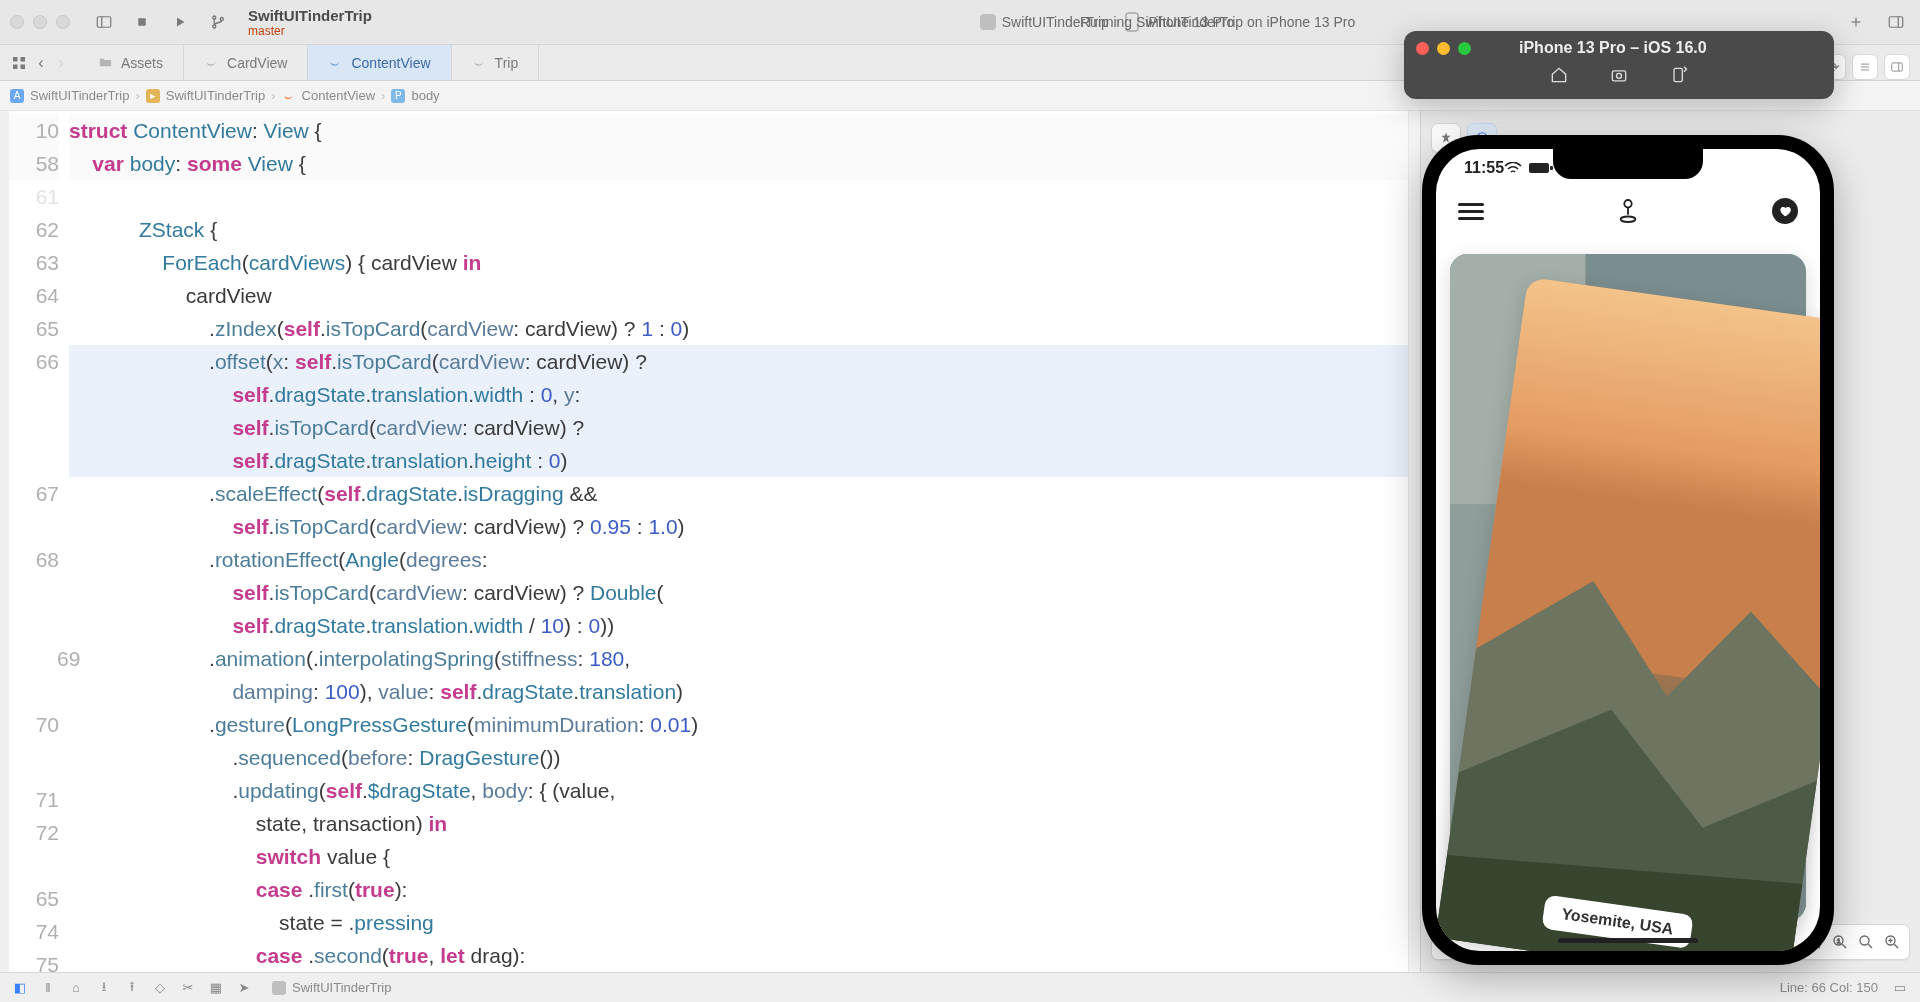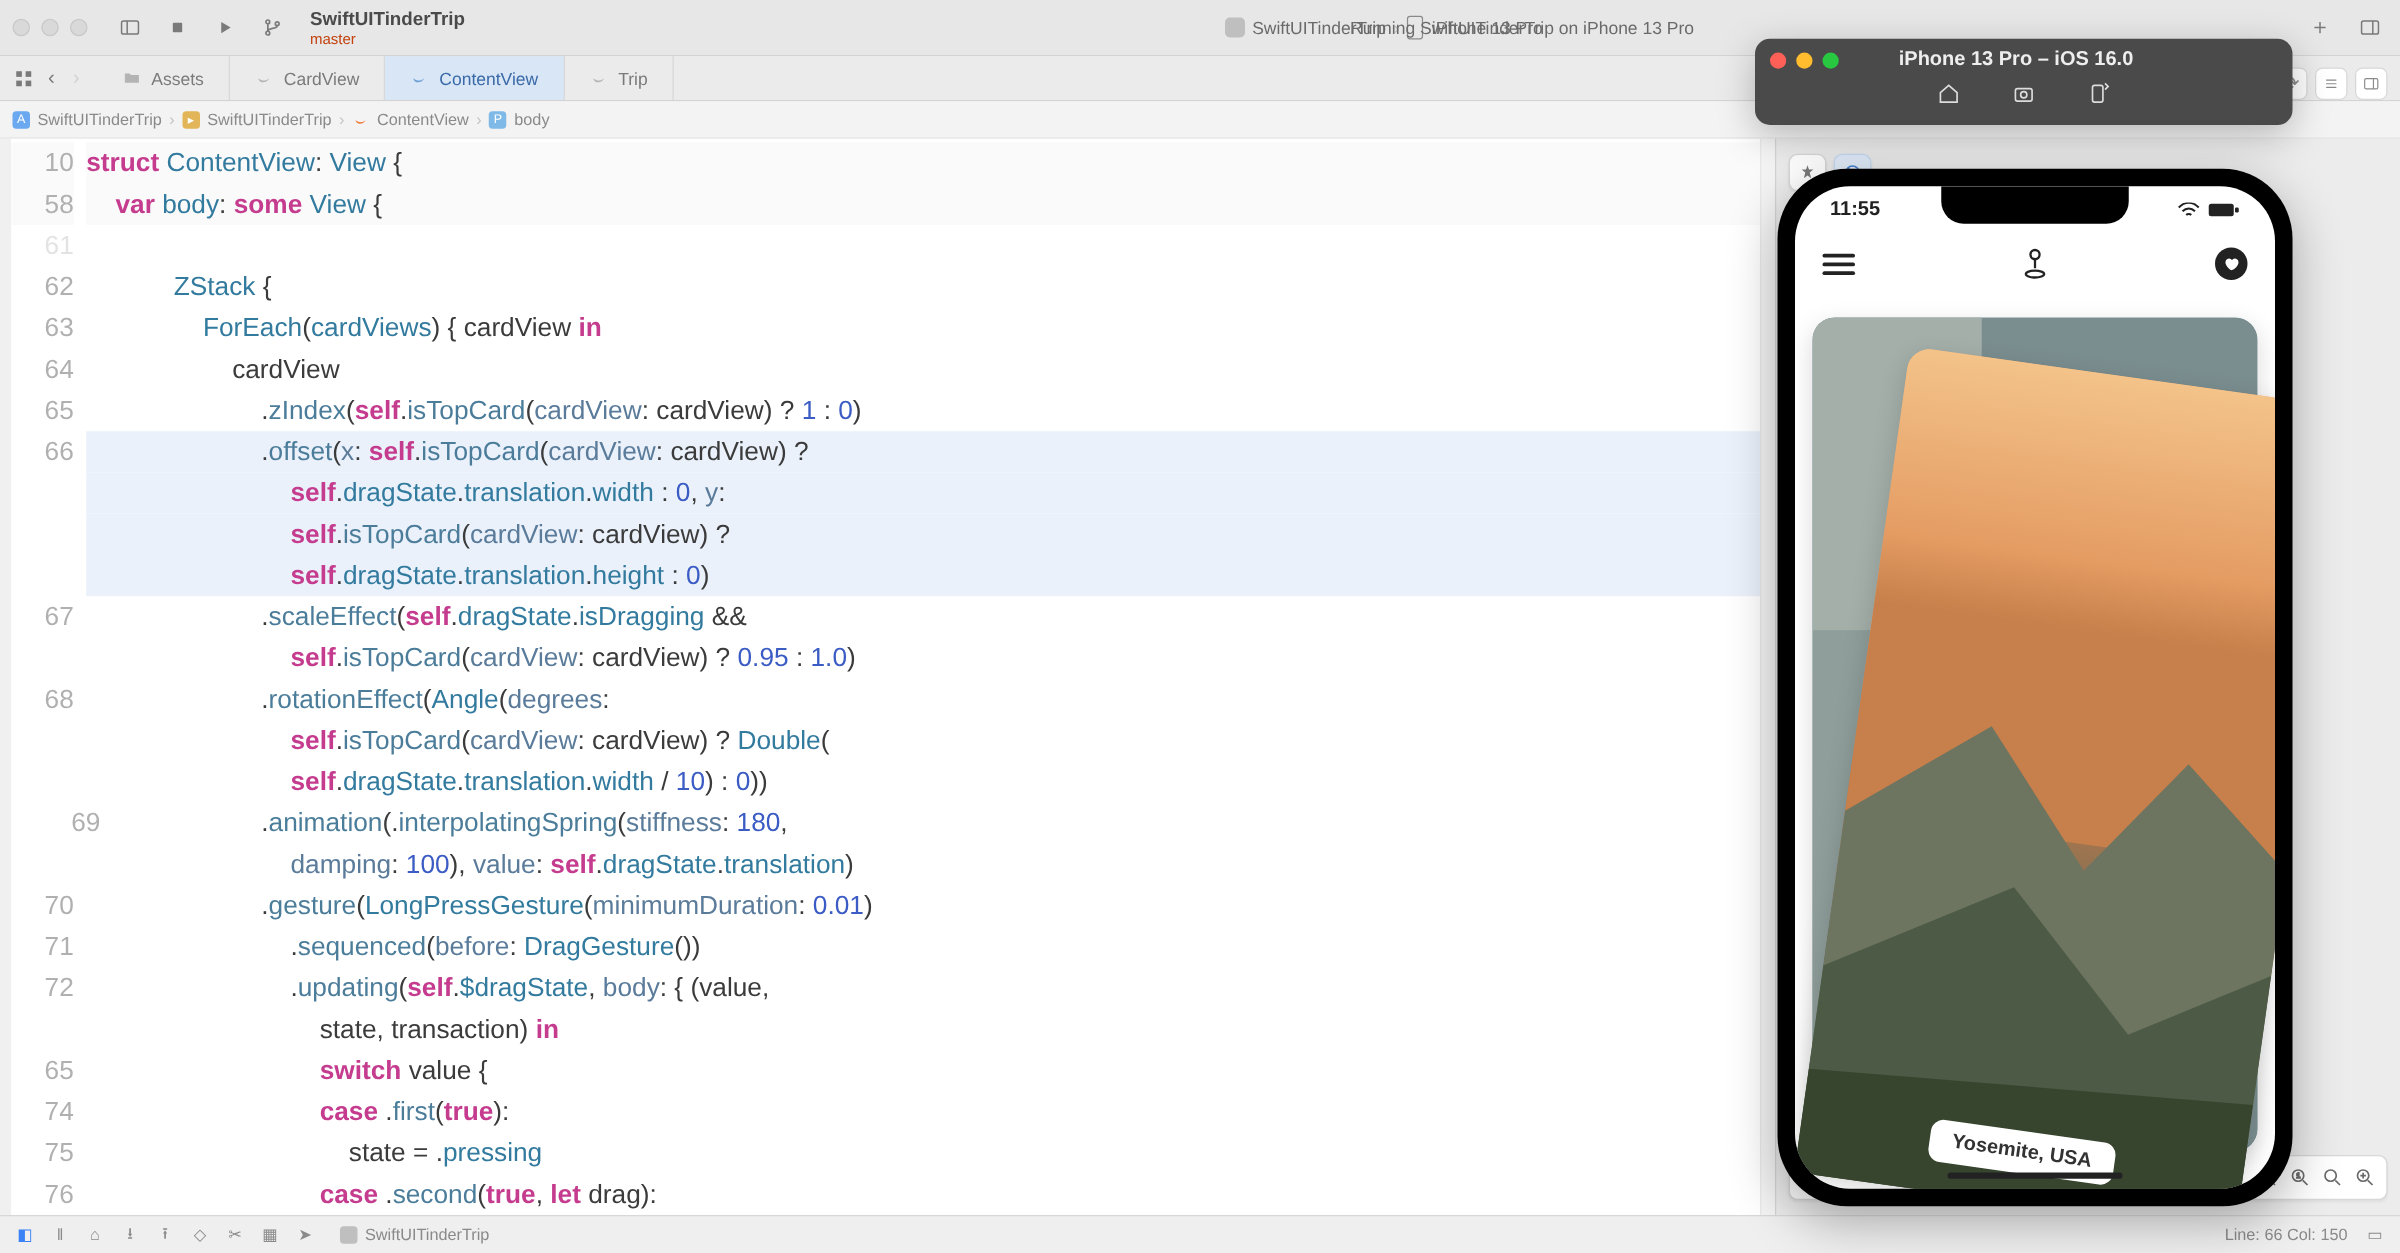--- a/index.html
+++ b/index.html
@@ -77,21 +77,21 @@
 .simheader { background:#4a4a4a; border-radius:12px 12px 12px 12px; padding:8px 12px 10px; display:flex; flex-direction:column; gap:8px; box-shadow:0 8px 30px rgba(0,0,0,0.25); }
 .simheader-row1 { display:flex; align-items:center; gap:8px; }
 .simheader .dot { width:13px; height:13px; border-radius:50%; }
 .sim-title { color:#eee; font-weight:600; font-size:16px; margin-left: 40px;}
 .simheader-row2 { display:flex; justify-content:center; gap:40px; color:#ddd; }
 
 
 .device { position:absolute; top:135px; right:86px; width:412px; height:830px; background:#000; border-radius:56px; padding:14px; box-shadow:0 12px 40px rgba(0,0,0,0.3); z-index:9; }
 .screen { width:100%; height:100%; background:#fff; border-radius:44px; overflow:hidden; position:relative; }
 .notch { position:absolute; top:0; left:50%; transform:translateX(-50%); width:150px; height:30px; background:#000; border-radius:0 0 18px 18px; z-index:3; }
-.statusbar { position:absolute; top:10px; left:0; right:0; display:flex; justify-content:space-between; padding:0 28px; font-size:16px; font-weight:600; color:#222; }
+.statusbar { position:absolute; top:10px; left:0; right:0; display:flex; padding:0 28px; font-size:16px; font-weight:600; color:#222; }
 .statusbar .right { display:flex; gap:6px; align-items:center; }
 
 
 .app-topbar { position:absolute; top:48px; left:0; right:0; display:flex; justify-content:space-between; align-items:center; padding:0 22px; }
 .app-topbar .menu-lines { display:flex; flex-direction:column; gap:4px; }
 .app-topbar .menu-lines span { width:26px; height:3px; background:#222; border-radius:2px; }
 .app-topbar .pin { width:22px; height:28px; }
 .app-topbar .heart { width:26px; height:26px; background:#222; border-radius:50%; display:flex; align-items:center; justify-content:center; }
 
 .card-stack { position:absolute; top:105px; left:14px; right:14px; bottom:30px; }
@@ -265,21 +265,21 @@
         <div class="ln" style="height: 33px;"></div>
         <div class="ln" style="height: 33px;"></div>
         <div class="ln" style="height: 33px;">67</div>
         <div class="ln" style="height: 33px;"></div>
         <div class="ln" style="height: 33px;">68</div>
         <div class="ln" style="height: 33px;"></div>
         <div class="ln" style="height: 33px;"></div>
         <div class="ln" style="height: 33px; padding-left: 48px;">69</div>
         <div class="ln" style="height: 33px;"></div>
         <div class="ln" style="height: 33px;">70</div>
-        <div class="ln" style="height: 33px;">71</div>
+        <div class="ln" style="height: 33px; margin-top: 42px;">71</div>
         <div class="ln" style="height: 33px;">72</div>
         <div class="ln" style="height: 33px;"></div>
         <div class="ln" style="height: 33px;">65</div>
         <div class="ln" style="height: 33px;">74</div>
         <div class="ln" style="height: 33px;">75</div>
         <div class="ln" style="height: 33px;">76</div>
       </div>
     <div class="code" id="code"><div class="row sticky"><span class="kw">struct</span> <span class="type">ContentView</span><span class="punct">:</span> <span class="type">View</span> <span class="punct">{</span></div><div class="row sticky">    <span class="kw">var</span> <span class="ident">body</span><span class="punct">:</span> <span class="kw">some</span> <span class="type">View</span> <span class="punct">{</span></div><div class="row">&nbsp;</div><div class="row">            <span class="type">ZStack</span> <span class="punct">{</span></div><div class="row">                <span class="type">ForEach</span><span class="punct">(</span><span class="ident">cardViews</span><span class="punct">) {</span> <span class="plain">cardView</span> <span class="kw">in</span></div><div class="row">                    <span class="plain">cardView</span></div><div class="row">                        <span class="punct">.</span><span class="func">zIndex</span><span class="punct">(</span><span class="selfk">self</span><span class="punct">.</span><span class="func">isTopCard</span><span class="punct">(</span><span class="param">cardView</span><span class="punct">:</span> <span class="plain">cardView</span><span class="punct">) ?</span> <span class="num">1</span> <span class="punct">:</span> <span class="num">0</span><span class="punct">)</span></div><div class="row hl">                        <span class="punct">.</span><span class="func">offset</span><span class="punct">(</span><span class="param">x</span><span class="punct">:</span> <span class="selfk">self</span><span class="punct">.</span><span class="func">isTopCard</span><span class="punct">(</span><span class="param">cardView</span><span class="punct">:</span> <span class="plain">cardView</span><span class="punct">) ?</span></div><div class="row hl">                            <span class="selfk">self</span><span class="punct">.</span><span class="ident">dragState</span><span class="punct">.</span><span class="ident">translation</span><span class="punct">.</span><span class="ident">width</span> <span class="punct">:</span> <span class="num">0</span><span class="punct">,</span> <span class="param">y</span><span class="punct">:</span></div><div class="row hl">                            <span class="selfk">self</span><span class="punct">.</span><span class="func">isTopCard</span><span class="punct">(</span><span class="param">cardView</span><span class="punct">:</span> <span class="plain">cardView</span><span class="punct">) ?</span></div><div class="row hl">                            <span class="selfk">self</span><span class="punct">.</span><span class="ident">dragState</span><span class="punct">.</span><span class="ident">translation</span><span class="punct">.</span><span class="ident">height</span> <span class="punct">:</span> <span class="num">0</span><span class="punct">)</span></div><div class="row">                        <span class="punct">.</span><span class="func">scaleEffect</span><span class="punct">(</span><span class="selfk">self</span><span class="punct">.</span><span class="ident">dragState</span><span class="punct">.</span><span class="ident">isDragging</span> <span class="punct">&amp;&amp;</span></div><div class="row">                            <span class="selfk">self</span><span class="punct">.</span><span class="func">isTopCard</span><span class="punct">(</span><span class="param">cardView</span><span class="punct">:</span> <span class="plain">cardView</span><span class="punct">) ?</span> <span class="num">0.95</span> <span class="punct">:</span> <span class="num">1.0</span><span class="punct">)</span></div><div class="row">                        <span class="punct">.</span><span class="func">rotationEffect</span><span class="punct">(</span><span class="type">Angle</span><span class="punct">(</span><span class="param">degrees</span><span class="punct">:</span></div><div class="row">                            <span class="selfk">self</span><span class="punct">.</span><span class="func">isTopCard</span><span class="punct">(</span><span class="param">cardView</span><span class="punct">:</span> <span class="plain">cardView</span><span class="punct">) ?</span> <span class="type">Double</span><span class="punct">(</span></div><div class="row">                            <span class="selfk">self</span><span class="punct">.</span><span class="ident">dragState</span><span class="punct">.</span><span class="ident">translation</span><span class="punct">.</span><span class="ident">width</span> <span class="punct">/</span> <span class="num">10</span><span class="punct">) :</span> <span class="num">0</span><span class="punct">))</span></div><div class="row">                        <span class="punct">.</span><span class="func">animation</span><span class="punct">(.</span><span class="func">interpolatingSpring</span><span class="punct">(</span><span class="param">stiffness</span><span class="punct">:</span> <span class="num">180</span><span class="punct">,</span></div><div class="row">                            <span class="param">damping</span><span class="punct">:</span> <span class="num">100</span><span class="punct">),</span> <span class="param">value</span><span class="punct">:</span> <span class="selfk">self</span><span class="punct">.</span><span class="ident">dragState</span><span class="punct">.</span><span class="ident">translation</span><span class="punct">)</span></div><div class="row">                        <span class="punct">.</span><span class="func">gesture</span><span class="punct">(</span><span class="type">LongPressGesture</span><span class="punct">(</span><span class="param">minimumDuration</span><span class="punct">:</span> <span class="num">0.01</span><span class="punct">)</span></div><div class="row">                            <span class="punct">.</span><span class="func">sequenced</span><span class="punct">(</span><span class="param">before</span><span class="punct">:</span> <span class="type">DragGesture</span><span class="punct">())</span></div><div class="row">                            <span class="punct">.</span><span class="func">updating</span><span class="punct">(</span><span class="selfk">self</span><span class="punct">.</span><span class="ident">$dragState</span><span class="punct">,</span> <span class="param">body</span><span class="punct">: { (</span><span class="plain">value</span><span class="punct">,</span></div><div class="row">                                <span class="plain">state</span><span class="punct">,</span> <span class="plain">transaction</span><span class="punct">)</span> <span class="kw">in</span></div><div class="row">                                <span class="kw">switch</span> <span class="plain">value</span> <span class="punct">{</span></div><div class="row">                                <span class="kw">case</span> <span class="punct">.</span><span class="func">first</span><span class="punct">(</span><span class="kw">true</span><span class="punct">):</span></div><div class="row">                                    <span class="plain">state</span> <span class="punct">= .</span><span class="ident">pressing</span></div><div class="row">                                <span class="kw">case</span> <span class="punct">.</span><span class="func">second</span><span class="punct">(</span><span class="kw">true</span><span class="punct">,</span> <span class="kw">let</span> <span class="plain">drag</span><span class="punct">):</span></div></div>
     <div class="minimap"></div>
   </div>

